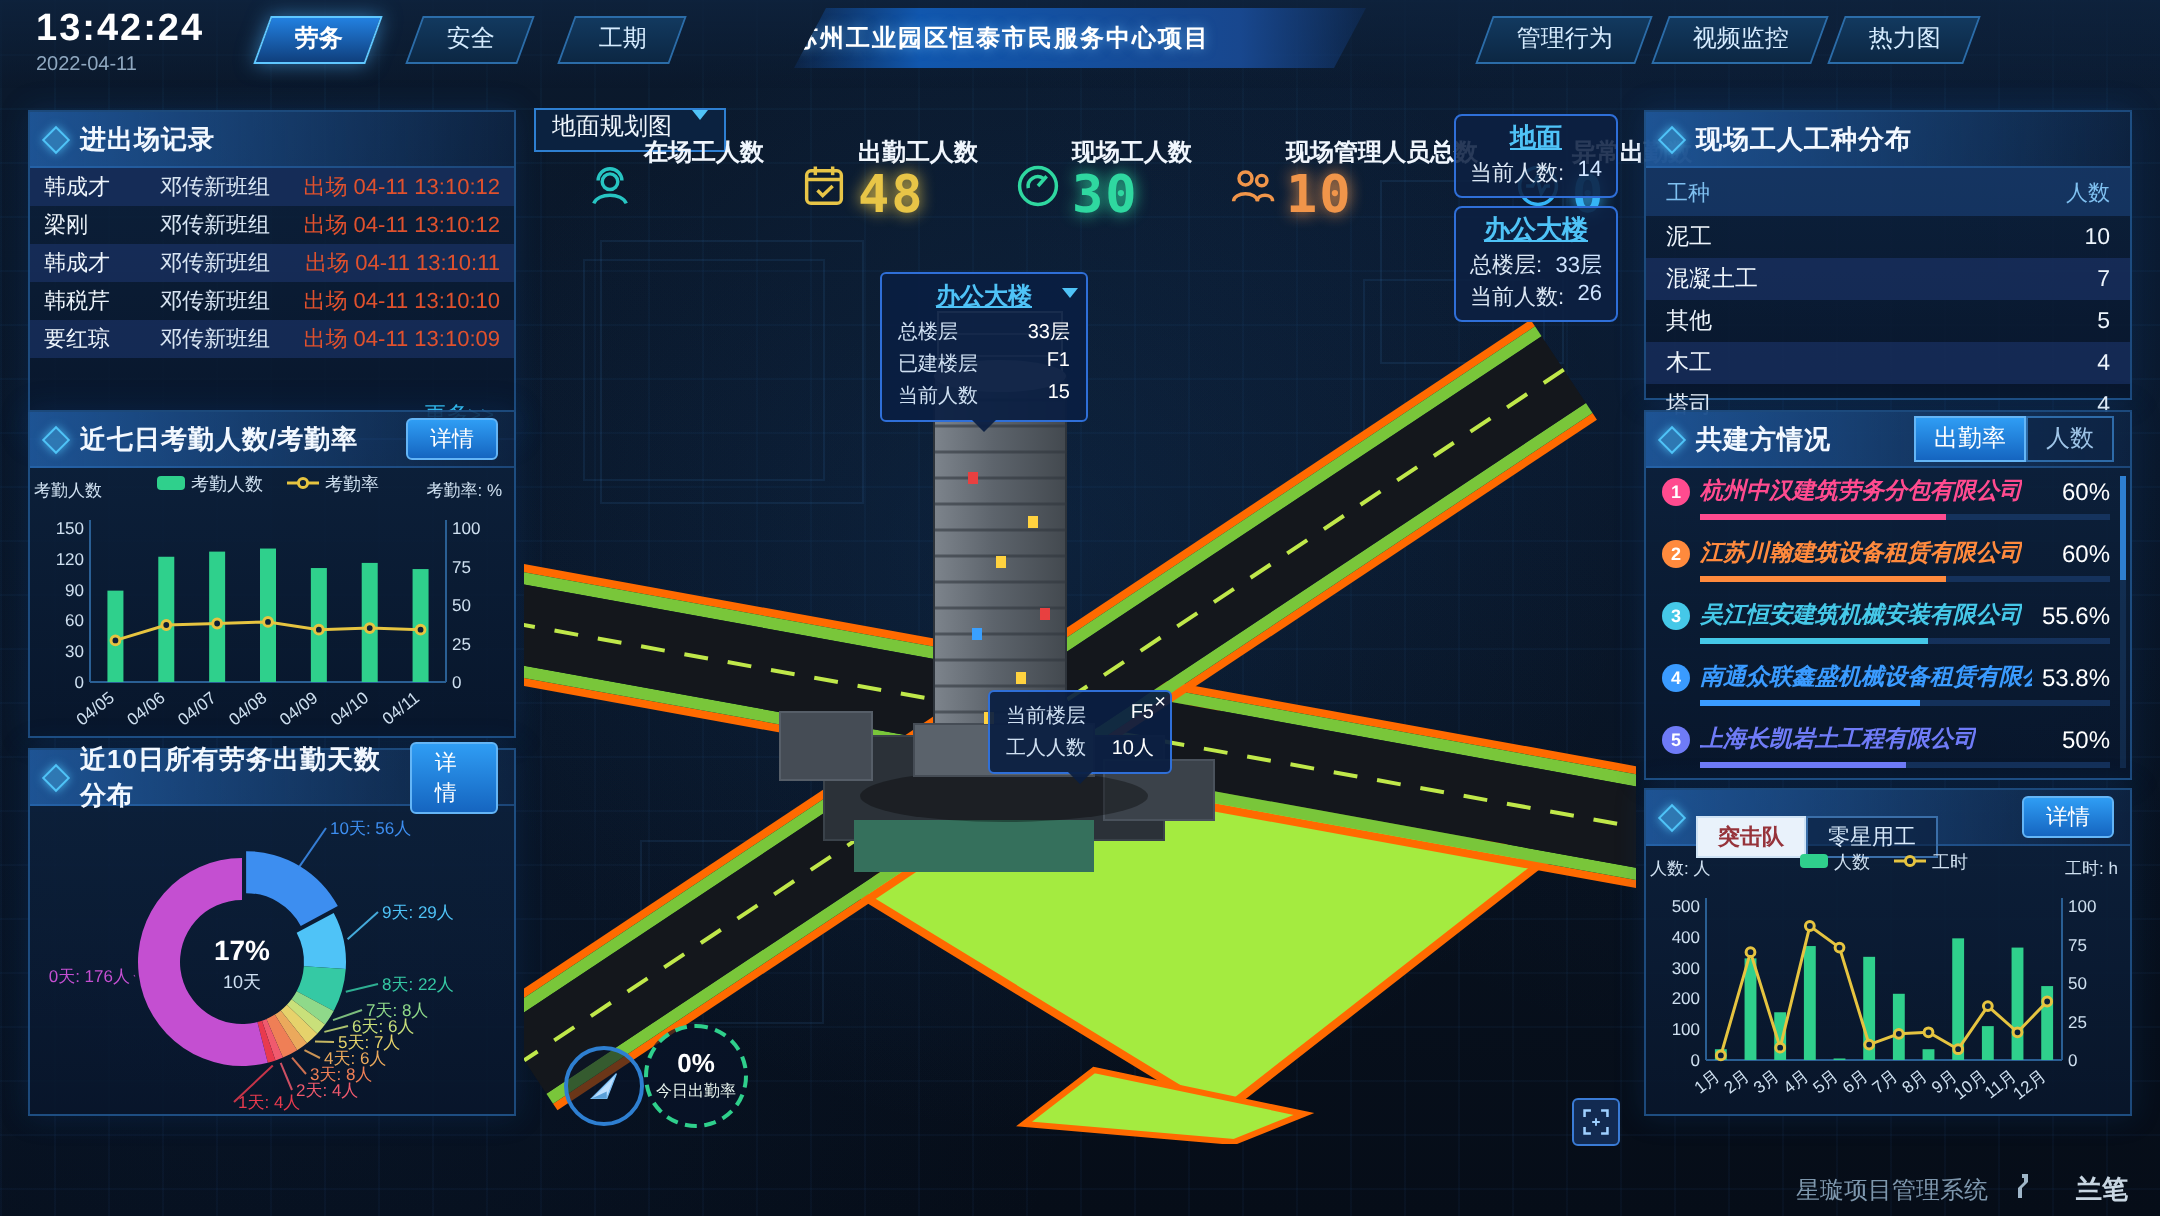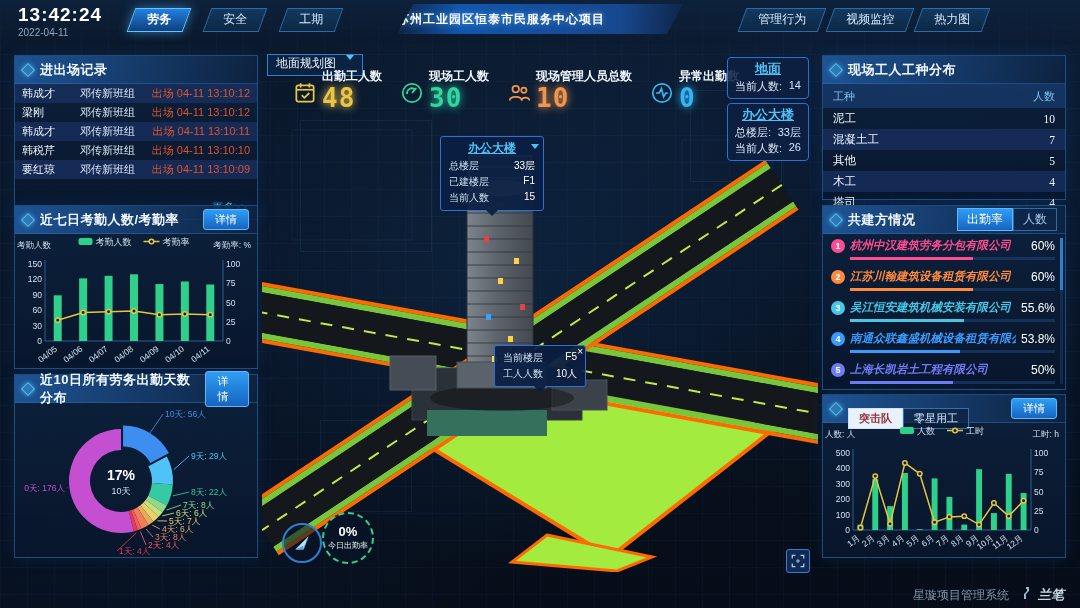--- a/index.html
+++ b/index.html
@@ -112,21 +112,21 @@
     border:2px dashed #2fd08c;background:rgba(8,20,40,.72);
     display:flex;flex-direction:column;align-items:center;justify-content:center;}
   #gauge .v{font-size:13px;font-weight:bold;color:#fff;line-height:1;}
   #gauge .l{font-size:8px;color:#e8f4ee;margin-top:2px;white-space:nowrap;}
   #fullscreen{position:absolute;left:524px;top:503px;width:22px;height:22px;border-radius:3px;
     background:rgba(20,44,86,.92);border:1px solid #3a7bd5;cursor:pointer;
     display:flex;align-items:center;justify-content:center;}
   
   #footer{position:absolute;right:16px;bottom:4px;display:flex;align-items:center;gap:12px;}
   #footer .sys{font-size:12px;color:#7e97ad;}
-  #footer .logo{font-size:13px;font-weight:bold;color:#c8d6e2;display:flex;align-items:flex-start;gap:5px;font-style:italic;}
+  #footer .logo{font-size:13px;font-weight:bold;color:#c8d6e2;display:flex;align-items:flex-start;gap:20px;}
   svg text{font-family:"Liberation Sans",sans-serif;}
 </style>
 </head>
 <body>
 
 <div id="stage">
   <div class="deco" style="left:300px;top:120px;width:130px;height:130px;"></div>
   <div class="deco" style="left:690px;top:90px;width:90px;height:90px;"></div>
   <div class="deco" style="left:320px;top:420px;width:90px;height:90px;"></div>
 
@@ -346,20 +346,31 @@
       <rect x="230" y="246" width="5" height="6" fill="#ffd23f"></rect>
     </svg>
 
     <div id="layer-select">
       <span>地面规划图</span>
       <span class="caret"></span>
     </div>
 
     <div id="stats">
       <div class="stat">
+        <svg class="stat-icon" width="26" height="26" viewBox="0 0 24 24" fill="none" stroke="currentColor" stroke-width="1.6" style="color: rgb(39, 197, 195);">
+            <circle cx="12" cy="10" r="3.6"></circle>
+            <path d="M6.5 9.5a5.5 5.5 0 0 1 11 0"></path>
+            <path d="M4.5 20c2-5 13-5 15 0"></path>
+          </svg>
+        <div class="col">
+            <div class="stat-label">在场工人数</div>
+          <div class="stat-value" style="color: rgb(39, 197, 195); text-shadow: rgb(39, 197, 195) 0px 0px 8px;"></div>
+          </div>
+      </div>
+      <div class="stat">
         <svg class="stat-icon" width="26" height="26" viewBox="0 0 24 24" fill="none" stroke="currentColor" stroke-width="1.6" style="color: rgb(232, 197, 71);">
             <rect x="4" y="5" width="16" height="15" rx="2"></rect>
             <line x1="4" y1="9" x2="20" y2="9"></line>
             <line x1="8" y1="3" x2="8" y2="7"></line>
             <line x1="16" y1="3" x2="16" y2="7"></line>
             <path d="M9 14l2.4 2.4L16 12"></path>
           </svg>
         <div class="col">
             <div class="stat-label">出勤工人数</div>
           <div class="stat-value" style="color: rgb(232, 197, 71); text-shadow: rgb(232, 197, 71) 0px 0px 8px;">48</div>
@@ -462,21 +473,21 @@
         <path d="M2 7V2h5M15 2h5v5M20 15v5h-5M7 20H2v-15" stroke="none"></path>
         <path d="M2 7V2h5"></path>
           <path d="M15 2h5v5"></path>
           <path d="M20 15v5h-5"></path>
           <path d="M7 20H2v-5"></path>
         <path d="M11 8v6M8 11h6" stroke-width="1.5"></path>
       </svg>
     </div>
   </div>
 
-  <div class="panel" style="left:822px;top:55px;height:145px;font-family:Liberation Serif, serif;">
+  <div class="panel" style="left:822px;top:55px;height:145px;">
     <div class="phead">
         <div class="pdiamond"></div>
       <div class="ptitle">现场工人工种分布</div>
       </div>
     <div class="wt-head">
       <span>工种</span>
       <span class="wt-val">人数</span>
     </div>
     <div class="wt-row">
         <span>泥工</span>

